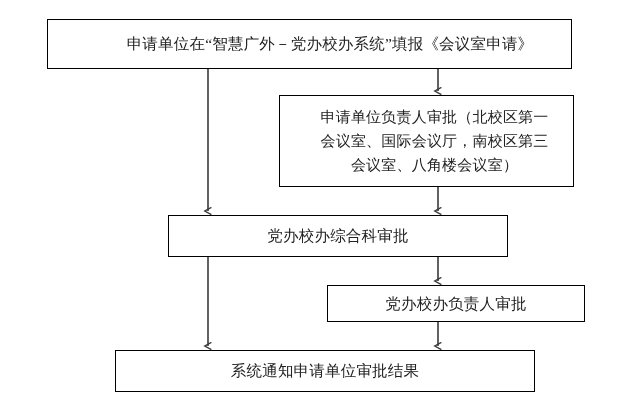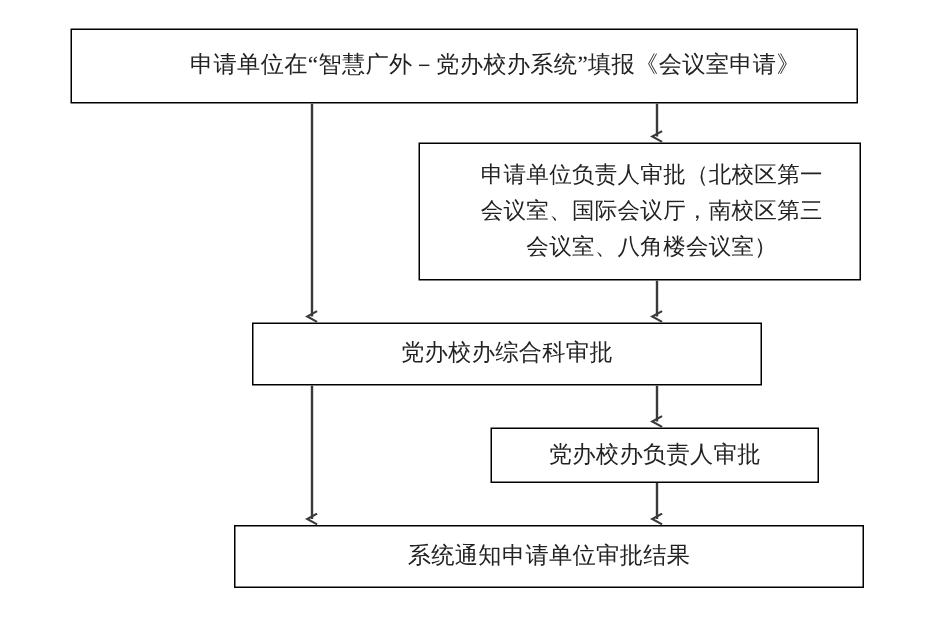--- a/index.html
+++ b/index.html
@@ -37,22 +37,22 @@
     width: 100%;
     padding: 0 6px;
     box-sizing: border-box;
     white-space: pre-line;
   }
 
   
   #node-submit    { left: 47px;  top: 19px;  width: 525px; height: 50px; padding-left: 41px;  }
   #node-unit-head { left: 279px; top: 95px;  width: 295px; height: 92px;  font-size: 15px; line-height: 1.62; padding-left: 16px; }
   #node-office    { left: 168px; top: 215px; width: 340px; height: 42px;  }
-  #node-director  { left: 327px; top: 285px; width: 219px; height: 37px; justify-content: flex-end;  }
-  #node-notify    { left: 115px; top: 350px; width: 420px; height: 42px; margin-left: 41px;  }
+  #node-director  { left: 327px; top: 285px; width: 258px; height: 37px; justify-content: flex-end;  }
+  #node-notify    { left: 115px; top: 350px; width: 420px; height: 42px;  }
 
   #connector-layer {
     position: absolute;
     left: 0;
     top: 0;
     width: 620px;
     height: 416px;
     z-index: 1;
   }
 </style>

